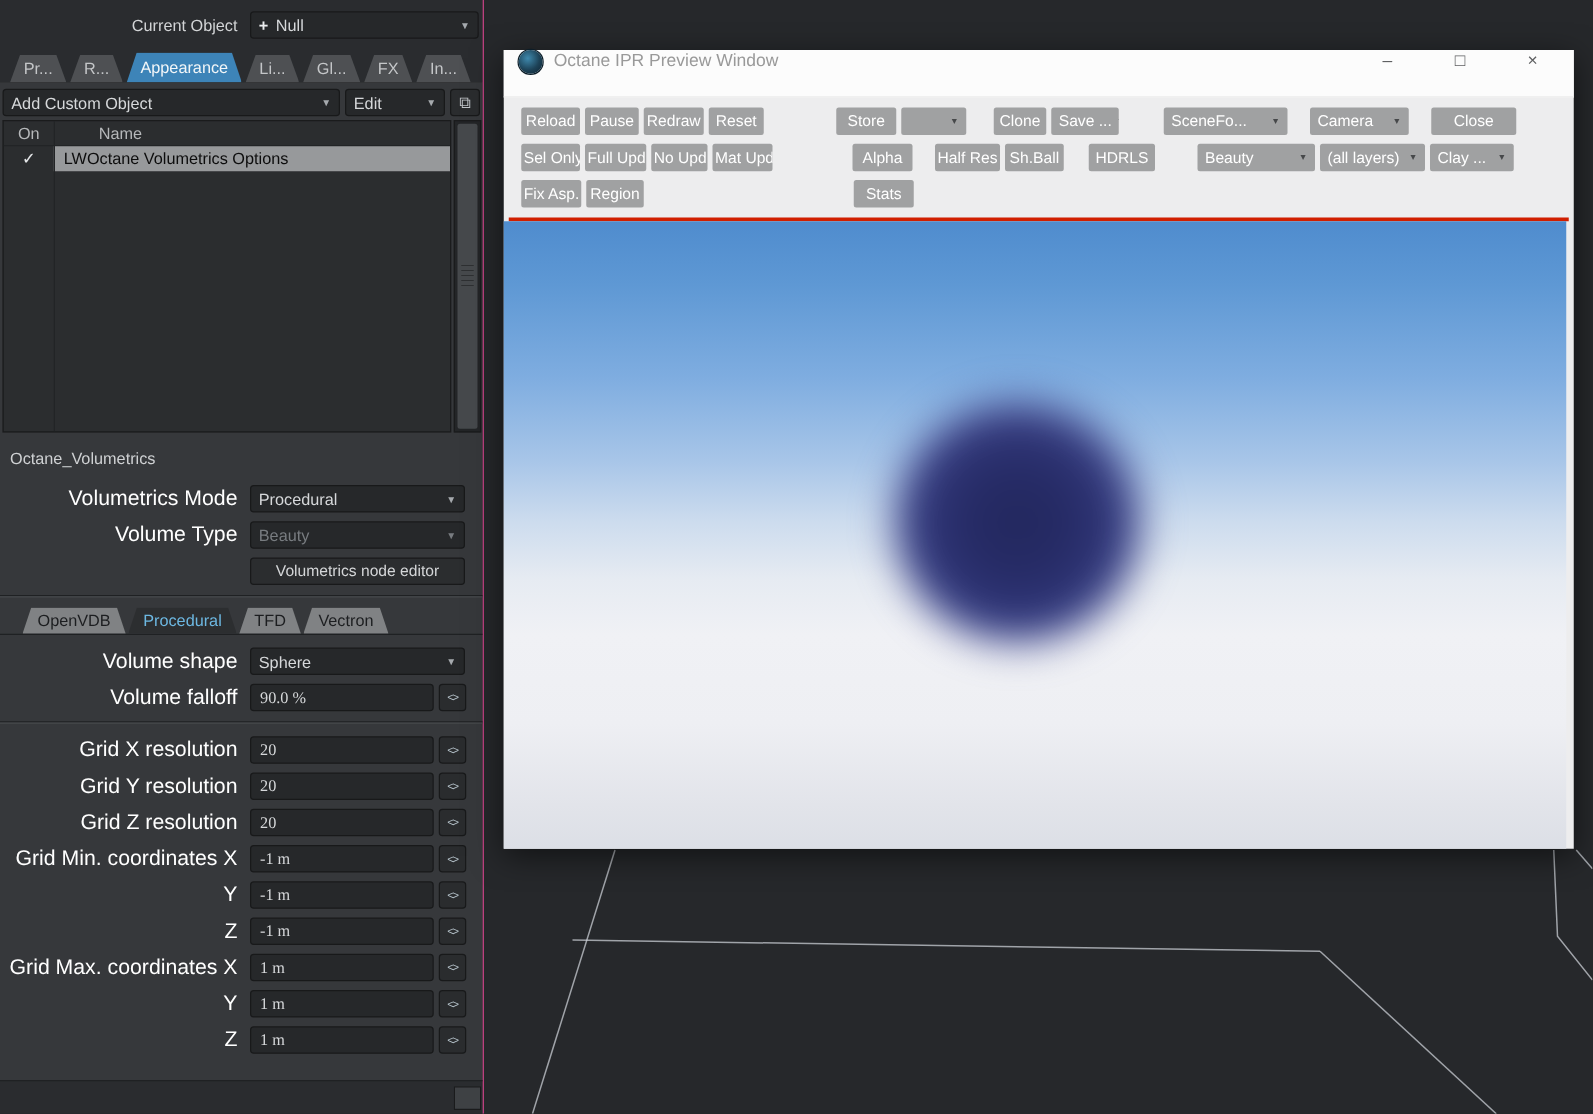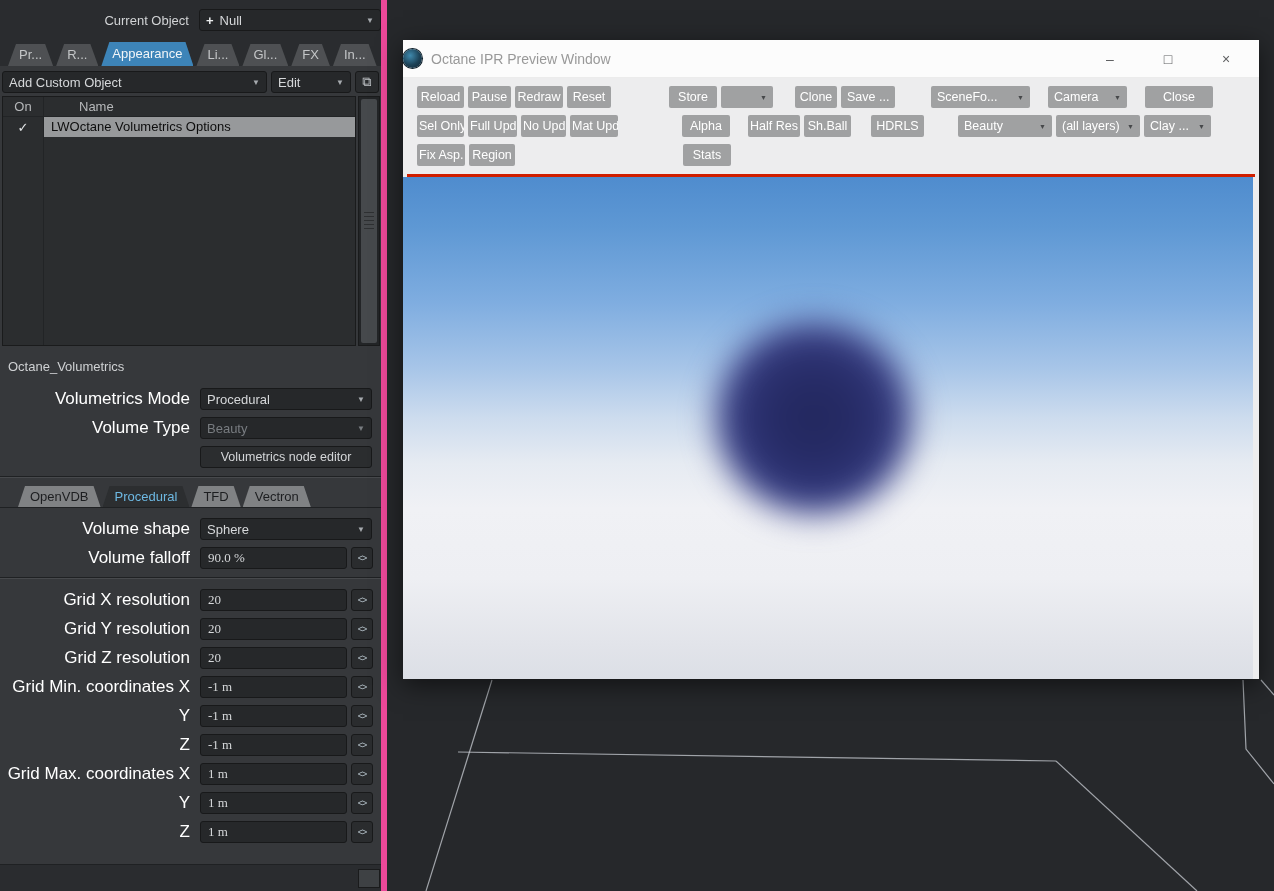--- a/index.html
+++ b/index.html
@@ -6,21 +6,21 @@
     background:#26282b;font-family:"Liberation Sans","DejaVu Sans",sans-serif;}
   body{position:relative;}
   *{box-sizing:border-box;}
   button{font-family:inherit;cursor:default;}
 
   
   #viewport-grid{position:absolute;left:0;top:0;}
 
   
   #left-panel{position:absolute;left:0;top:0;width:387px;height:891px;
-    background:#2a2c2f;display:flex;flex-direction:column;border-right:6px solid #ec4899;}
+    background:#2a2c2f;display:flex;flex-direction:column;border-right:1px solid #ec4899;}
   .lp-top{height:66px;background:#2a2c2f;}
   .lp-objrow{height:40px;display:flex;align-items:center;}
   .lp-lbl{width:190px;text-align:right;padding-right:0;color:#d2d4d6;font-size:13px;}
   .ctl{background:#26282a;border:1px solid #18191a;border-radius:3px;height:22px;
     display:flex;align-items:center;color:#d6d8da;font-size:13px;padding:0 6px;}
   .objdd{width:183px;margin-left:10px;}
   .cross{font-weight:bold;color:#eceeef;margin-right:6px;}
   .ddval{flex:1;white-space:nowrap;overflow:hidden;}
   .chev{font-size:8px;color:#a6aaae;margin-left:4px;}
   .dim .ddval,.dim .chev{color:#787c80;}
@@ -69,21 +69,21 @@
     background:#808284;color:#1c1e20;clip-path:polygon(7px 0,calc(100% - 7px) 0,100% 100%,0 100%);}
   .stab.active{background:#2c2e30;color:#6db8e2;}
   .lp-bottom{height:27px;border-top:1px solid #1f2123;background:#2a2c2f;
     display:flex;align-items:center;}
   .corner-box{margin-left:auto;margin-right:1px;width:22px;height:19px;background:#3e4144;
     border:1px solid #1a1b1c;}
 
   
   #ipr-window{position:absolute;left:403px;top:40px;width:856px;height:639px;background:#ededee;
     box-shadow:0 6px 24px rgba(0,0,0,.55);display:flex;flex-direction:column;}
-  .titlebar{height:38px;background:#fcfcfc;display:flex;align-items:center;
+  .titlebar{height:38px;background:#fcfcfc;display:flex;padding-left:12px;
     border-bottom:1px solid #ececec;}
   .logo{width:19px;height:19px;border-radius:50%;
     background:radial-gradient(circle at 38% 35%,#3f89ad,#1d4257 55%,#0e2230 100%);
     box-shadow:0 0 0 1px #0c1d28;margin-right:9px;flex:none;}
   .wtitle{font-size:14px;color:#999;}
   .wincontrols{margin-left:auto;display:flex;gap:44px;padding-right:26px;color:#5f6062;font-size:14px;}
   .wc{width:14px;text-align:center;}
   .toolbar{padding:8px 14px 8px 14px;display:flex;flex-direction:column;gap:7px;}
   .trow{display:flex;gap:4px;height:22px;align-items:center;}
   .tbtn{height:22px;background:#a0a1a2;border:none;border-radius:2px;color:#fff;

